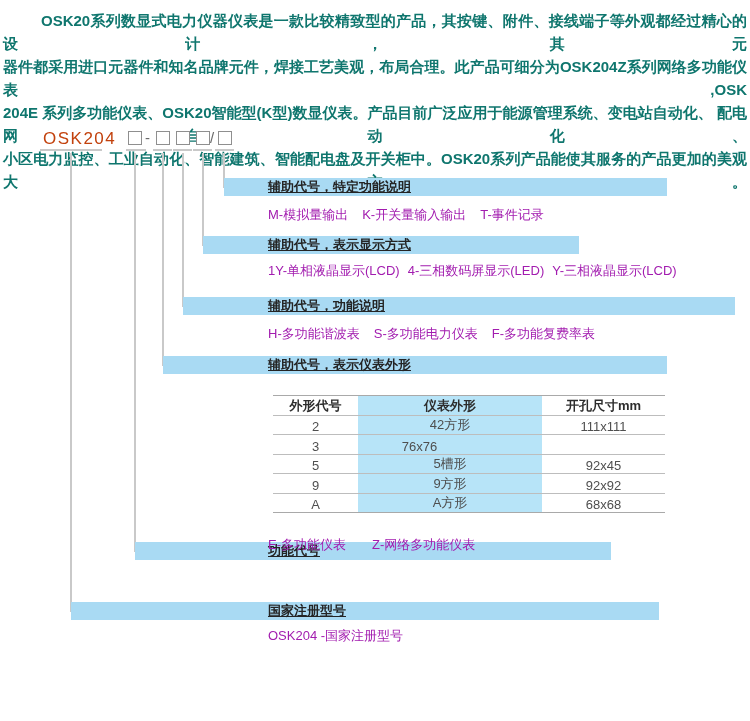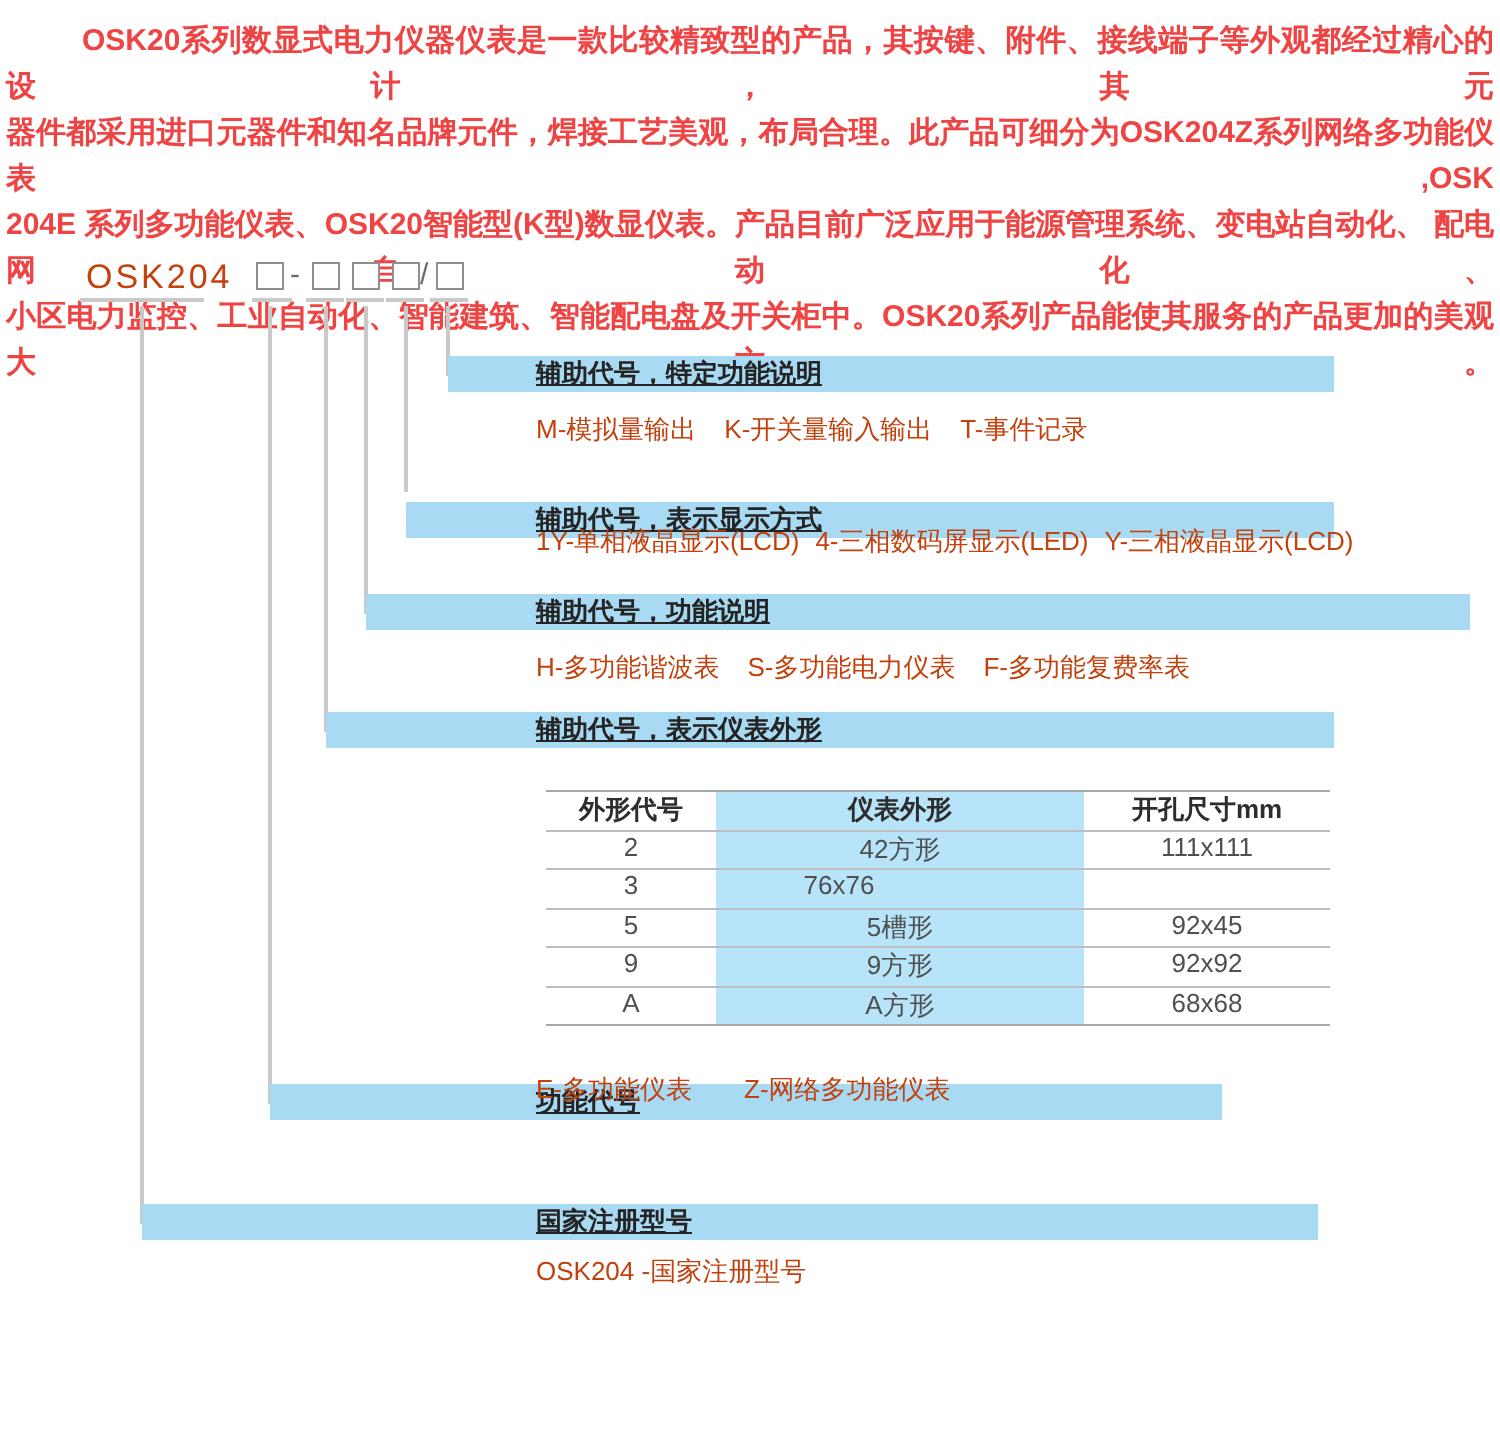--- a/index.html
+++ b/index.html
@@ -3,21 +3,21 @@
 <meta charset="utf-8">
 <style>
   html,body { margin:0; padding:0; background:#ffffff; }
   .page {
     position:relative; width:750px; height:721px; background:#ffffff;
     font-family:"Liberation Sans","DejaVu Sans",sans-serif; overflow:hidden;
     color:#222;
   }
   
   .intro { position:absolute; left:3px; top:9px; width:744px;
-           font-size:15px; line-height:23px; font-weight:600; color:#ef4444; }
+           font-size:15px; line-height:23px; font-weight:600; color:#0f766e; }
   .intro .iline { text-align:justify; text-align-last:justify; }
   .intro .iline.first { text-indent:38px; }
   
   .model-prefix { position:absolute; left:43px; top:129px; font-size:17px;
                   letter-spacing:1.5px; color:#c2410c; }
   .code-box { position:absolute; top:131px; width:12px; height:12px;
               border:1.5px solid #8f8f8f; background:#fff; }
   .cb1{left:128px}.cb2{left:156px}.cb3{left:176px}.cb4{left:196px}.cb5{left:218px}
   .code-sep { position:absolute; top:129px; font-size:15px; color:#6a6a6a; }
   .sep-dash{left:145px}.sep-slash{left:210px}
@@ -26,38 +26,38 @@
   .u0{left:40px;width:62px}.u1{left:126px;width:20px}.u2{left:153px;width:19px}
   .u3{left:173px;width:19px}.u4{left:193px;width:19px}.u5{left:215px;width:19px}
   .vline { position:absolute; top:153px; width:2px; background:#c9c9c9; }
   .vA{left:70px;height:459px}.vB{left:134px;height:399px}.vC{left:162px;height:213px}
   .vD{left:182px;height:154px}.vE{left:202px;height:93px}.vF{left:223px;height:35px}
   
   .hbar { position:absolute; height:18px; background:#a9daf3; }
   .hbar .title { position:absolute; top:50%; transform:translateY(-50%);
                  font-size:13px; font-weight:bold; color:#242424; white-space:nowrap;text-decoration:underline; }
   .bar1{left:224px;top:178px;width:443px}.bar1 .title{left:44px}
-  .bar2{left:203px;top:251px;width:464px}.bar2 .title{left:65px}
+  .bar2{left:203px;top:236px;width:376px}.bar2 .title{left:65px}
   .bar3{left:183px;top:297px;width:552px}.bar3 .title{left:85px}
   .bar4{left:163px;top:356px;width:504px}.bar4 .title{left:105px}
   .bar5{left:135px;top:542px;width:476px}.bar5 .title{left:133px}
   .bar6{left:71px; top:602px;width:588px}.bar6 .title{left:197px}
   
   .desc { position:absolute; left:268px; display:flex; font-size:13px;
-          color:#c2410c; white-space:nowrap; }
+          color:#a21caf; white-space:nowrap; }
   .d1{top:206px;gap:14px}.d2{top:262px;gap:8px}.d3{top:325px;gap:14px}
   .d5{top:536px;gap:26px}.d6{top:627px}
   
   .shape-table { position:absolute; left:273px; top:395px; width:392px; height:118px; }
   .col-highlight { position:absolute; left:85px; top:0; width:184px; height:100%;
                    background:#b7e4f8; }
   .trows { position:absolute; left:0; top:0; right:0; bottom:0;
            display:flex; flex-direction:column;
            border-top:1.5px solid #a9a9a9; border-bottom:1.5px solid #a9a9a9; }
-  .trow { flex:1; display:flex; align-items:flex-start; }
+  .trow { flex:1; display:flex; align-items:flex-end; }
   .trow + .trow { border-top:1px solid #bdbdbd; }
   .tcell { text-align:center; font-size:13px; color:#4f4f4f; }
   .c1{width:85px}.c2{width:184px}.c3{width:123px}
   .trow.head .tcell { font-weight:bold; color:#2d2d2d; }
   
   .note { position:absolute; left:90px; top:670px; display:flex;
           font-size:14px; line-height:21px; color:#333; }
   .note-label { flex:none; }
   .note-lines .nline { white-space:nowrap; }
 </style>

